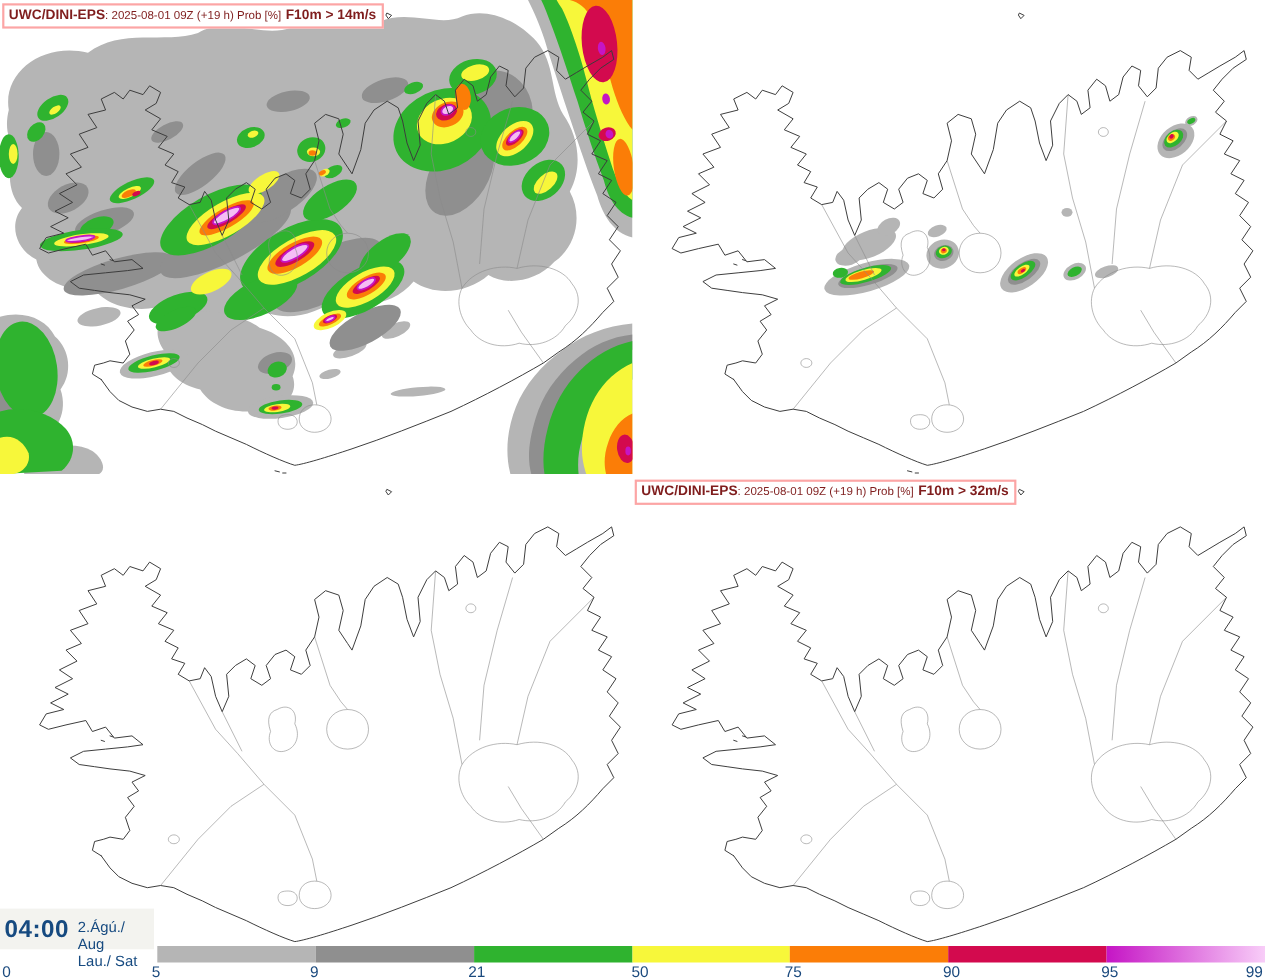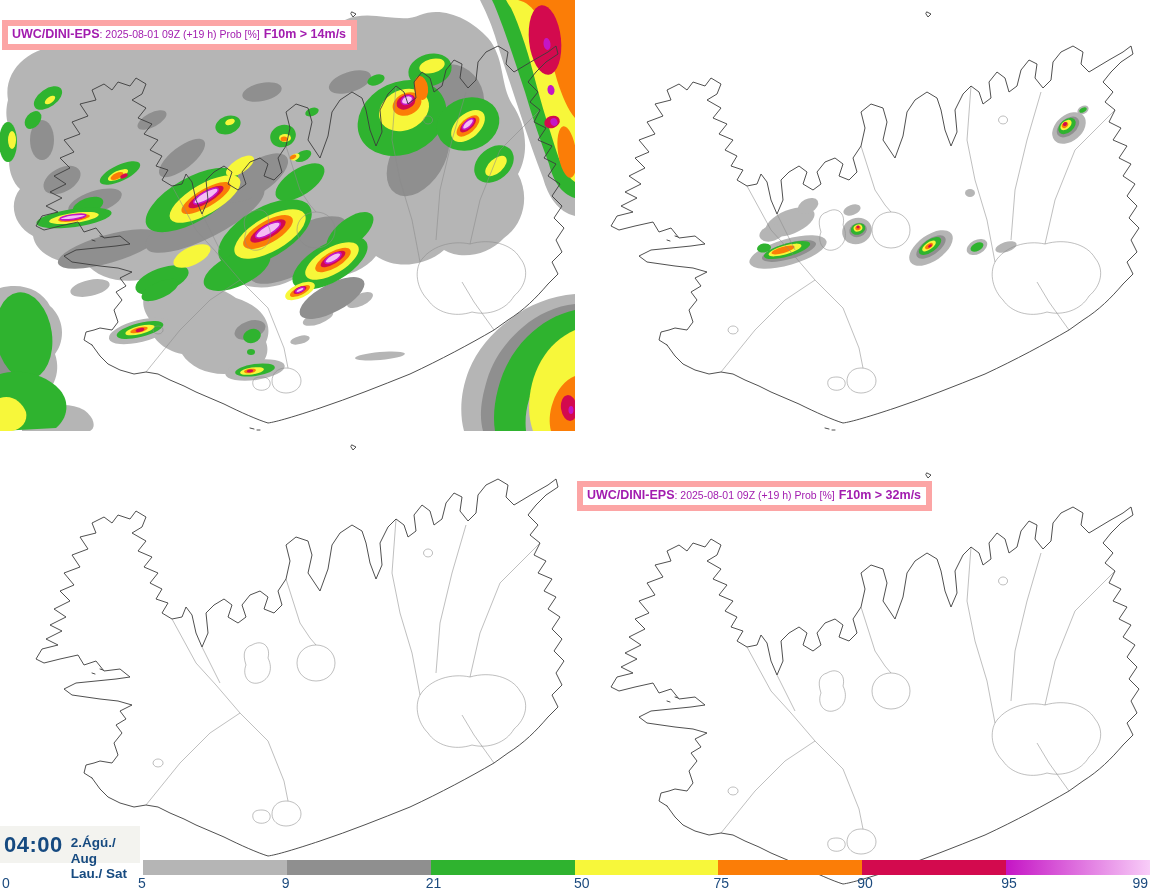--- a/index.html
+++ b/index.html
@@ -1,37 +1,37 @@
 <!DOCTYPE html>
 <html><head>
 <meta charset="utf-8">
 <style>
   html,body{margin:0;padding:0;background:#fff;}
   #page{position:relative;width:1150px;height:891px;background:#fff;overflow:hidden;
         font-family:"Liberation Sans",sans-serif;}
   .panel{position:absolute;width:575px;height:431px;}
   .panel.clip{height:425px;overflow:hidden;}
-  #p1{left:0;top:0;} #p2{left:575px;top:0;} #p3{left:0;top:433px;} #p4{left:575px;top:433px;margin-top:28px;}
+  #p1{left:0;top:0;} #p2{left:575px;top:0;} #p3{left:0;top:433px;} #p4{left:575px;top:433px;}
   .mapsvg{display:block;width:575px;height:431px;}
-  .ptitle{position:absolute;top:20px;left:2px;background:#fff;border:6px solid #fca5a5;
-          padding:1px 5px 2px 4px;font-size:12px;color:#a21caf;white-space:nowrap;z-index:4;line-height:15px;}
+  .ptitle{position:absolute;top:3px;left:2px;background:#fff;border:2px solid #fca5a5;
+          padding:1px 5px 2px 4px;font-size:12px;color:#7f1d1d;white-space:nowrap;z-index:4;line-height:15px;}
   .ptitle .model{font-weight:bold;font-size:12.5px;}
   .ptitle .run{font-size:10.5px;}
   .ptitle .thr{font-weight:bold;font-size:12.5px;margin-left:4px;}
   
   .c-g1{fill:#b5b5b5}.c-g2{fill:#8f8f8f}.c-gr{fill:#2fb32f}.c-ye{fill:#f7f73a}
   .c-or{fill:#fb7d07}.c-cr{fill:#d30a4e}.c-mg{fill:#c515c5}
   .c-pk{fill:#f5bdf5;stroke:#c515c5;stroke-width:1.6}
   .coast{fill:none;stroke:#3c3c3c;stroke-width:0.9;stroke-linejoin:round;stroke-linecap:round}
   .inner{fill:none;stroke:#8a8a8a;stroke-width:0.55;stroke-linejoin:round}
   
   .timebox{position:absolute;left:0;top:826px;width:140px;height:37px;background:#f3f3ef;
            display:flex;align-items:center;z-index:6;}
   .timebox .time{font-size:22px;font-weight:bold;color:#164a80;margin:0 8px 0 4px;letter-spacing:0.5px;}
-  .timebox .date{font-size:13.5px;font-weight:bold;color:#164a80;line-height:1.15;margin-top:28px;}
+  .timebox .date{font-size:13.5px;font-weight:normal;color:#164a80;line-height:1.15;margin-top:28px;}
   .legendbar{position:absolute;top:860px;height:15px;display:flex;z-index:6;}
   .legendbar .seg{height:15px;}
   .legendticks{position:absolute;left:0;top:875px;width:1150px;height:16px;z-index:6;}
   .legendticks .tick{position:absolute;top:0;font-size:14px;color:#1b4a7e;}
 </style>
 </head>
 <body>
 
 <svg width="0" height="0" style="position:absolute" aria-hidden="true">
 <defs>

